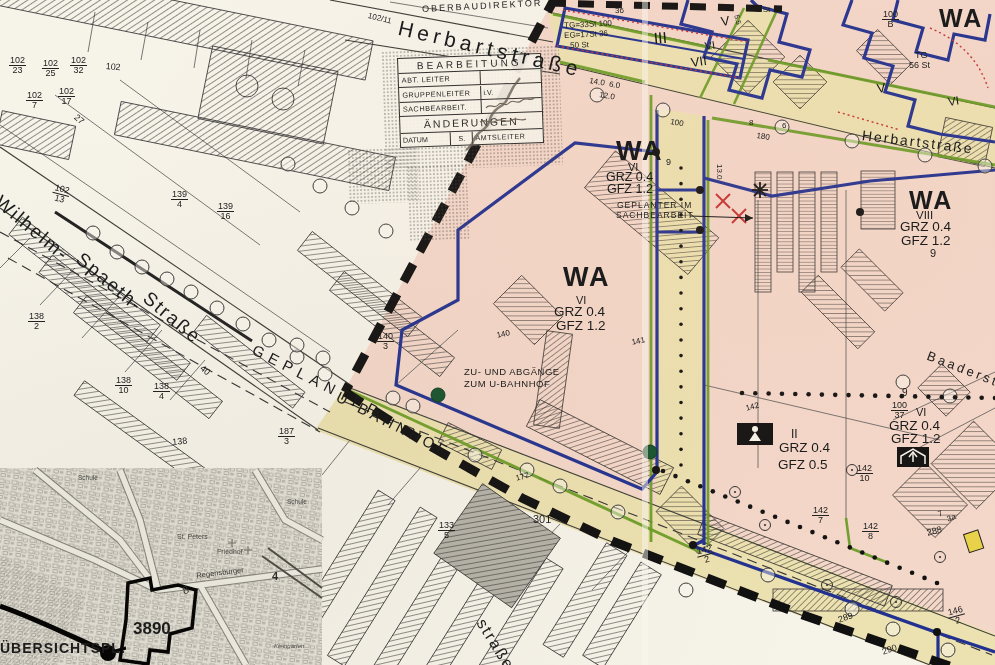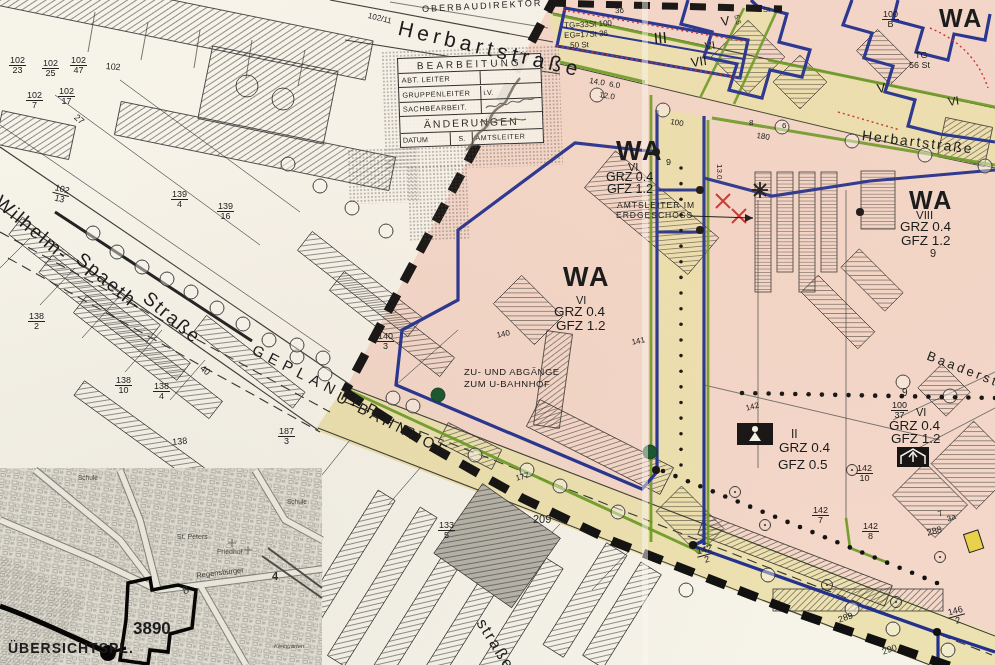--- a/index.html
+++ b/index.html
@@ -450,22 +450,22 @@
       <div class="ml" style="left: 152px; top: 288px; font-size: 19px; transform: rotate(40deg); letter-spacing: 2px;">Straße</div>
       <div class="ml" style="left: 257px; top: 342px; font-size: 15px; transform: rotate(27deg); letter-spacing: 6px;">GEPLANTER</div>
       <div class="ml" style="left: 341px; top: 389px; font-size: 15px; transform: rotate(27deg); letter-spacing: 4px;">U-BAHNHOF</div>
       <div class="ml" style="left: 487px; top: 616px; font-size: 16px; transform: rotate(58deg); letter-spacing: 2px;">straße</div>
       <div class="ml" style="left: 930px; top: 349px; font-size: 13px; transform: rotate(21deg); letter-spacing: 3px;">Baaderstr</div>
       <div class="ml" style="left: 422px; top: 5px; font-size: 9px; transform: rotate(-3deg); letter-spacing: 2px;">OBERBAUDIREKTOR</div>
       <div class="ml" style="left: 616px; top: 138px; font-size: 27px; letter-spacing: 2px; font-weight: 600;">WA</div>
       <div class="ml" style="left: 628px; top: 162px; font-size: 11px;">VI</div>
       <div class="ml" style="left: 606px; top: 171px; font-size: 12.5px;">GRZ 0.4</div>
       <div class="ml" style="left: 607px; top: 183px; font-size: 12.5px;">GFZ 1.2</div>
-      <div class="ml" style="left: 617px; top: 201px; font-size: 8.5px; letter-spacing: 1px;">AMTSLEITER IM</div>
-      <div class="ml" style="left: 616px; top: 211px; font-size: 8.5px; letter-spacing: 1px;">ERDGESCHOSS</div>
+      <div class="ml" style="left: 617px; top: 201px; font-size: 8.5px; letter-spacing: 1px;">GEPLANTER IM</div>
+      <div class="ml" style="left: 616px; top: 211px; font-size: 8.5px; letter-spacing: 1px;">SACHBEARBEIT</div>
       <div class="ml" style="left: 563px; top: 264px; font-size: 27px; letter-spacing: 2px; font-weight: 600;">WA</div>
       <div class="ml" style="left: 576px; top: 295px; font-size: 11px;">VI</div>
       <div class="ml" style="left: 554px; top: 305px; font-size: 13.5px;">GRZ 0.4</div>
       <div class="ml" style="left: 556px; top: 319px; font-size: 13.5px;">GFZ 1.2</div>
       <div class="ml" style="left: 464px; top: 367px; font-size: 9.5px; letter-spacing: 0.5px;">ZU- UND ABGÄNGE</div>
       <div class="ml" style="left: 464px; top: 379px; font-size: 9.5px; letter-spacing: 0.5px;">ZUM U-BAHNHOF</div>
       <div class="ml" style="left: 909px; top: 188px; font-size: 25px; letter-spacing: 2px; font-weight: 600;">WA</div>
       <div class="ml" style="left: 916px; top: 210px; font-size: 11.5px;">VIII</div>
       <div class="ml" style="left: 900px; top: 220px; font-size: 13.5px;">GRZ 0.4</div>
       <div class="ml" style="left: 901px; top: 234px; font-size: 13.5px;">GFZ 1.2</div>
@@ -497,52 +497,52 @@
       <div class="ml" style="left: 671px; top: 118px; font-size: 8px; transform: rotate(10deg);">100</div>
       <div class="ml" style="left: 757px; top: 132px; font-size: 8px; transform: rotate(8deg);">180</div>
       <div class="ml" style="left: 749px; top: 119px; font-size: 8px;">8</div>
       <div class="ml" style="left: 782px; top: 122px; font-size: 8px;">6</div>
       <div class="ml" style="left: 723px; top: 164px; font-size: 8px; transform: rotate(90deg);">13.0</div>
       <div class="ml" style="left: 666px; top: 158px; font-size: 9px;">9</div>
       <div class="ml" style="left: 106px; top: 62px; font-size: 9px; transform: rotate(5deg);">102</div>
       <div class="ml" style="left: 369px; top: 12px; font-size: 8px; transform: rotate(14deg);">102/11</div>
       <div class="ml" style="left: 496px; top: 332px; font-size: 8px; transform: rotate(-12deg);">140</div>
       <div class="ml" style="left: 631px; top: 339px; font-size: 8px; transform: rotate(-12deg);">141</div>
-      <div class="ml" style="left: 533px; top: 514px; font-size: 11px;">209</div>
+      <div class="ml" style="left: 533px; top: 514px; font-size: 11px;">301</div>
       <div class="ml" style="left: 515px; top: 475px; font-size: 8px; transform: rotate(-15deg);">177</div>
       <div class="ml" style="left: 204px; top: 364px; font-size: 9px; transform: rotate(40deg);">40</div>
       <div class="ml" style="left: 78px; top: 113px; font-size: 9px; transform: rotate(40deg);">27</div>
       <div class="ml" style="left: 172px; top: 438px; font-size: 9px; transform: rotate(-5deg);">138</div>
       <div class="ml" style="left: 745px; top: 405px; font-size: 8px; transform: rotate(-15deg);">142</div>
       <div class="ml" style="left: 926px; top: 529px; font-size: 9px; transform: rotate(-15deg);">288</div>
       <div class="ml" style="left: 837px; top: 616px; font-size: 9px; transform: rotate(-18deg);">289</div>
       <div class="ml" style="left: 881px; top: 648px; font-size: 9px; transform: rotate(-18deg);">290</div>
       <div class="ml" style="left: 937px; top: 511px; font-size: 8px; transform: rotate(-20deg);">7</div>
       <div class="ml" style="left: 946px; top: 516px; font-size: 8px; transform: rotate(-20deg);">3a</div>
-      <div class="ml" style="left: 8px; top: 641px; font-size: 14px; letter-spacing: 1px; font-weight: 700;">ÜBERSICHTSPL.</div>
+      <div class="ml" style="left: 0; top: 641px; font-size: 14px; letter-spacing: 1px; font-weight: 700;">ÜBERSICHTSPL.</div>
       <div class="ml" style="left: 133px; top: 620px; font-size: 17px; font-weight: 700;">3890</div>
       <div class="ml" style="left: 177px; top: 533px; font-size: 7px; color: rgb(74, 74, 70);">St. Peters</div>
       <div class="ml" style="left: 217px; top: 548px; font-size: 7px; color: rgb(74, 74, 70);">Friedhof</div>
       <div class="ml" style="left: 196px; top: 572px; font-size: 7.5px; transform: rotate(-7deg); color: rgb(60, 60, 56);">Regensburger</div>
       <div class="ml" style="left: 287px; top: 499px; font-size: 6.5px; color: rgb(74, 74, 70);">Schule</div>
       <div class="ml" style="left: 78px; top: 475px; font-size: 6.5px; color: rgb(74, 74, 70);">Schule</div>
       <div class="ml" style="left: 274px; top: 643px; font-size: 6px; color: rgb(74, 74, 70); font-style: italic;">Kleingärten</div>
       <div class="ml" style="left: 181px; top: 586px; font-size: 11px; transform: rotate(-20deg); color: rgb(46, 46, 42);">8</div>
       <div class="ml" style="left: 272px; top: 571px; font-size: 11px; font-weight: 700; color: rgb(46, 46, 42);">4</div>
       <div class="fr" style="left: 9px; top: 56px; font-size: 9px;">
         <span class="fa">102</span>
         <span class="fb">23</span>
       </div>
       <div class="fr" style="left: 42px; top: 59px; font-size: 9px;">
         <span class="fa">102</span>
         <span class="fb">25</span>
       </div>
       <div class="fr" style="left: 70px; top: 56px; font-size: 9px;">
         <span class="fa">102</span>
-        <span class="fb">47</span>
+        <span class="fb">32</span>
       </div>
       <div class="fr" style="left: 26px; top: 91px; font-size: 9px;">
         <span class="fa">102</span>
         <span class="fb">7</span>
       </div>
       <div class="fr" style="left: 58px; top: 87px; font-size: 9px;">
         <span class="fa">102</span>
         <span class="fb">17</span>
       </div>
       <div class="fr" style="left: 171px; top: 190px; font-size: 9px;">

